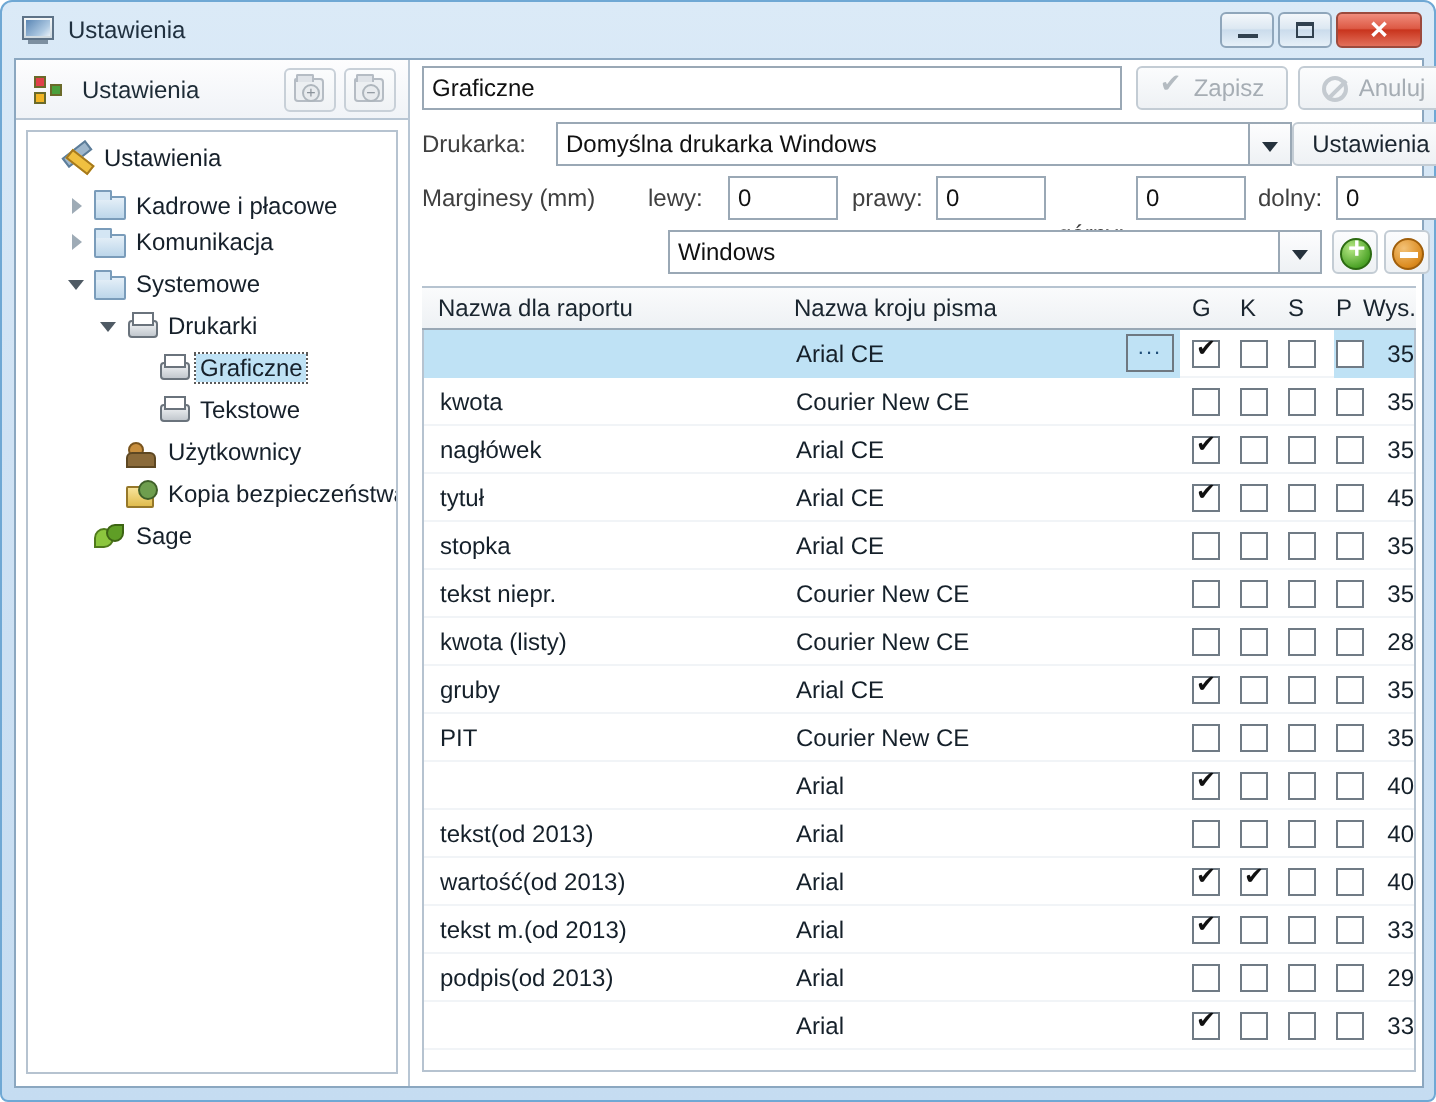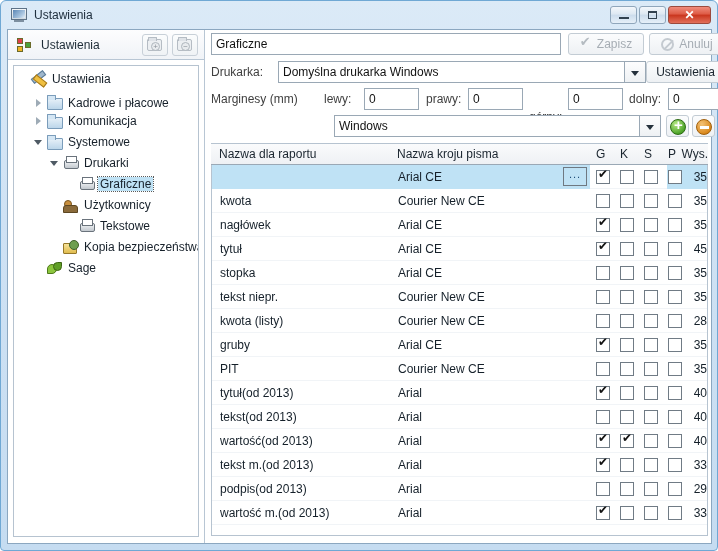--- a/index.html
+++ b/index.html
@@ -421,29 +421,29 @@
           <div class="tnode" style="padding-left: 34px;">
             <div class="expander open"></div>
             <div class="nicon ico-printer"></div>
             <span class="nlabel">Drukarki</span>
           </div>
           <div class="tnode" style="padding-left: 50px;">
             <div class="expander "></div>
             <div class="nicon ico-printer"></div>
             <span class="nlabel selected">Graficzne</span>
           </div>
+          <div class="tnode" style="padding-left: 50px;">
+            <div class="expander "></div>
+            <div class="nicon ico-printer"></div>
+            <span class="nlabel">Tekstowe</span>
+          </div>
           <div class="tnode" style="padding-left: 34px;">
             <div class="expander "></div>
             <div class="nicon ico-users"></div>
             <span class="nlabel">Użytkownicy</span>
-          </div>
-          <div class="tnode" style="padding-left: 50px;">
-            <div class="expander "></div>
-            <div class="nicon ico-printer"></div>
-            <span class="nlabel">Tekstowe</span>
           </div>
           <div class="tnode" style="padding-left: 34px;">
             <div class="expander "></div>
             <div class="nicon ico-backup"></div>
             <span class="nlabel">Kopia bezpieczeństwa</span>
           </div>
           <div class="tnode" style="padding-left: 18px;">
             <div class="expander "></div>
             <div class="nicon ico-sage"></div>
             <span class="nlabel">Sage</span>
@@ -671,21 +671,20 @@
               </div>
               <div class="cell c-s">
                 <div class="cb"></div>
               </div>
               <div class="cell c-p">
                 <div class="cb"></div>
               </div>
               <div class="cell c-wys">35</div>
             </div>
             <div class="grow">
-              <div class="cell c-name">tytuł(od 2013)</div>
               <div class="cell c-font">Arial</div>
               <div class="cell c-ell"></div>
               <div class="cell c-g">
                 <div class="cb on"></div>
               </div>
               <div class="cell c-k">
                 <div class="cb"></div>
               </div>
               <div class="cell c-s">
                 <div class="cb"></div>
@@ -761,21 +760,20 @@
               </div>
               <div class="cell c-s">
                 <div class="cb"></div>
               </div>
               <div class="cell c-p">
                 <div class="cb"></div>
               </div>
               <div class="cell c-wys">29</div>
             </div>
             <div class="grow">
-              <div class="cell c-name">wartość m.(od 2013)</div>
               <div class="cell c-font">Arial</div>
               <div class="cell c-ell"></div>
               <div class="cell c-g">
                 <div class="cb on"></div>
               </div>
               <div class="cell c-k">
                 <div class="cb"></div>
               </div>
               <div class="cell c-s">
                 <div class="cb"></div>

